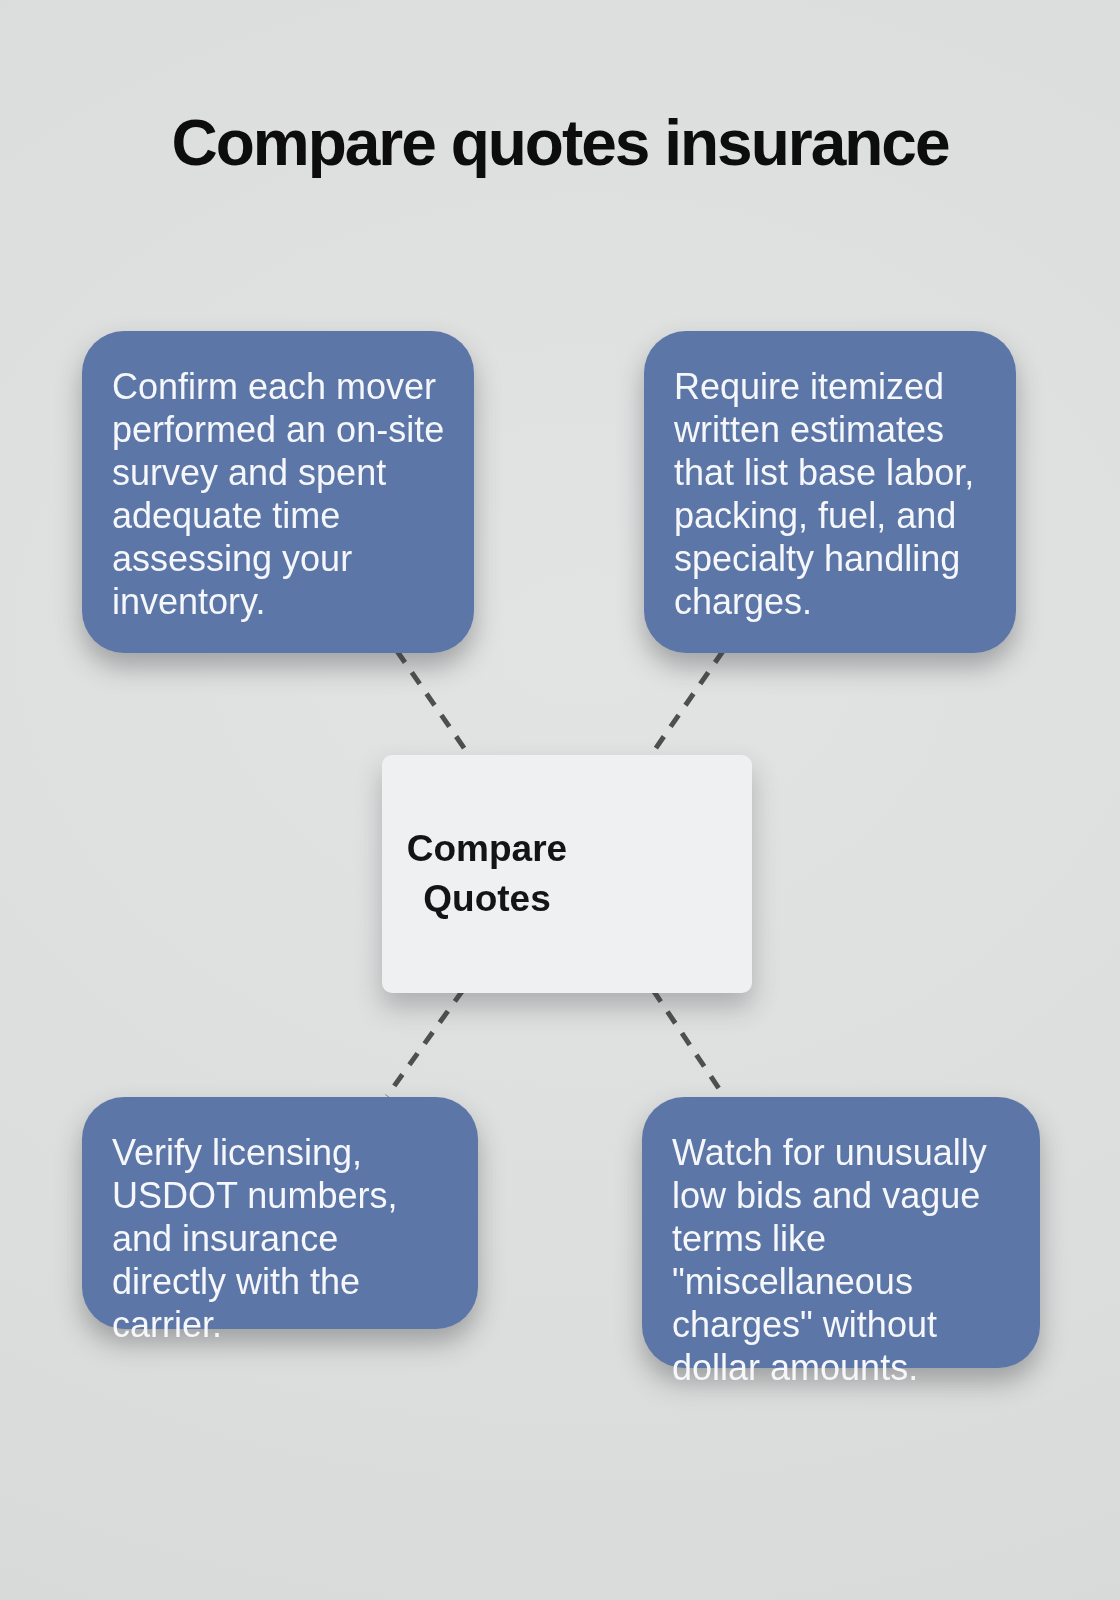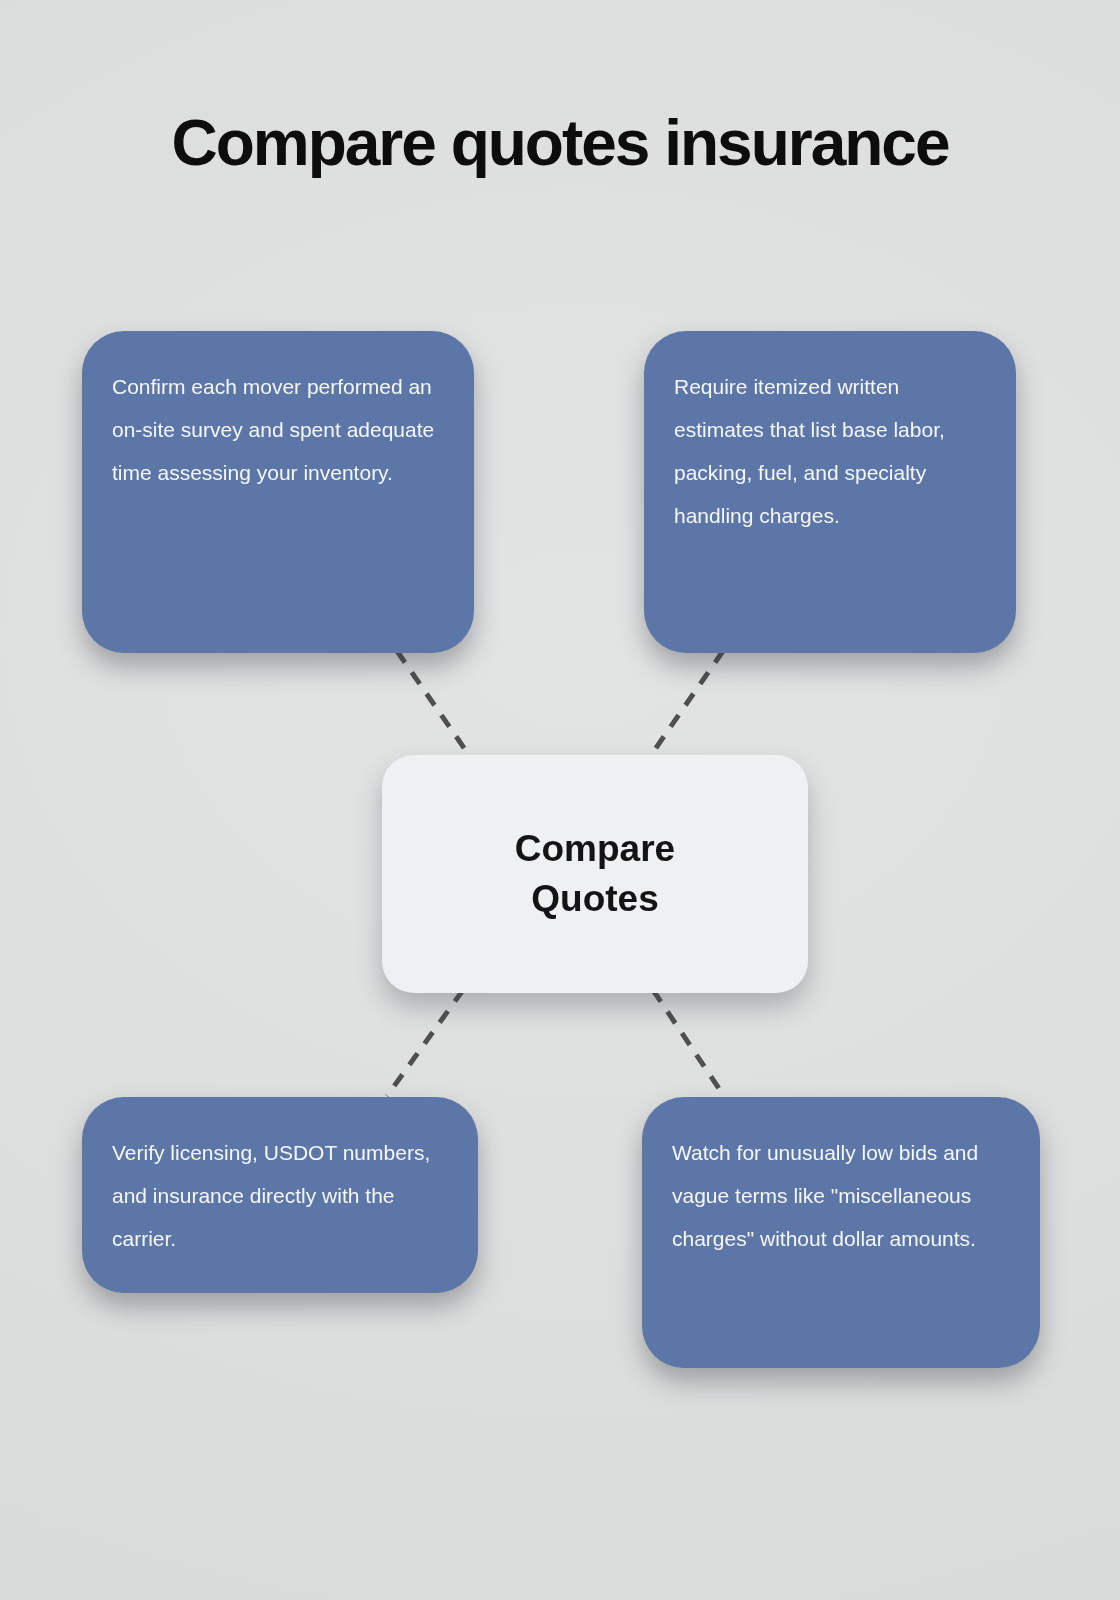--- a/index.html
+++ b/index.html
@@ -36,41 +36,40 @@
     width: 1120px;
     height: 1600px;
     pointer-events: none;
   }
   .node {
     position: absolute;
     box-sizing: border-box;
     border-radius: 42px;
     background: #5c76a8;
     color: #f5f7fa;
-    font-size: 21px;
+    font-size: 36px;
     line-height: 43px;
     padding: 34px 26px 28px 30px;
     box-shadow: 0 14px 26px rgba(60, 62, 66, 0.38);
   }
   .node.top-left     { left: 82px;  top: 331px;  width: 392px; height: 322px; }
   .node.top-right    { left: 644px; top: 331px;  width: 372px; height: 322px; }
-  .node.bottom-left  { left: 82px;  top: 1097px; width: 396px; height: 196px; }
+  .node.bottom-left  { left: 82px;  top: 1097px; width: 396px; height: 232px; }
   .node.bottom-right { left: 642px; top: 1097px; width: 398px; height: 271px; }
   .center-node {
     position: absolute;
     left: 382px;
     top: 755px;
-    width: 426px;
+    width: 370px;
     height: 238px;
-    border-radius: 32px;
+    border-radius: 10px;
     background: #eef0f2;
     box-shadow: 0 14px 26px rgba(60, 62, 66, 0.30);
     display: flex;
     align-items: center;
-    justify-content: center;
     text-align: center;
   }
   .center-node .label {
     max-width: 210px;
     font-size: 37px;
     line-height: 50px;
     font-weight: bold;
     color: #141414;
   }
 </style>

